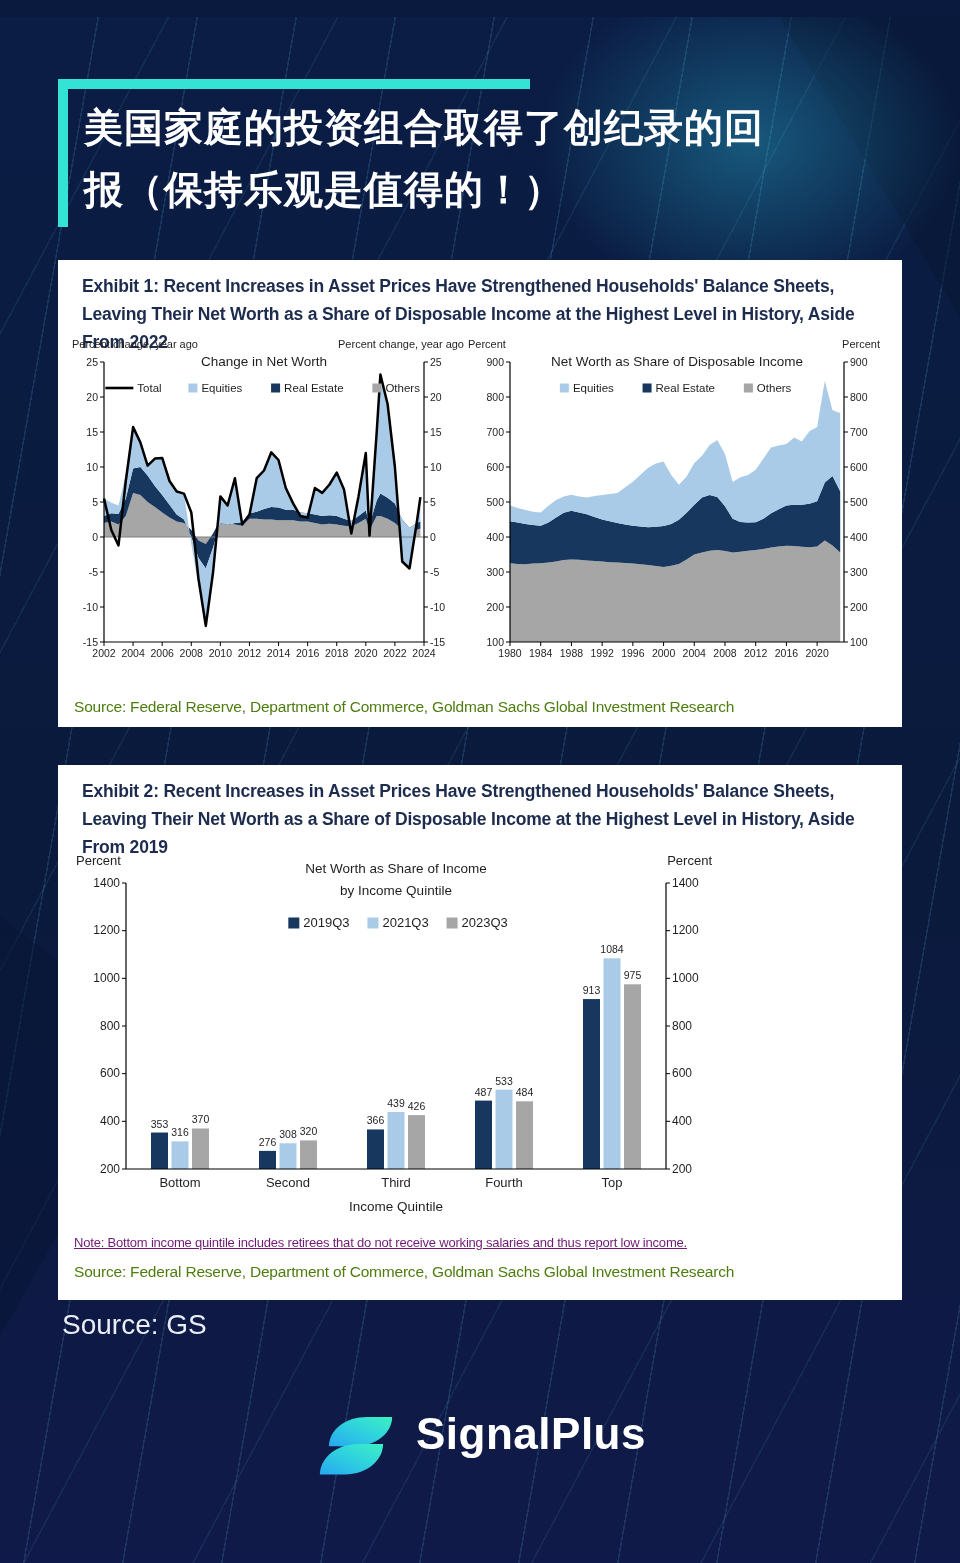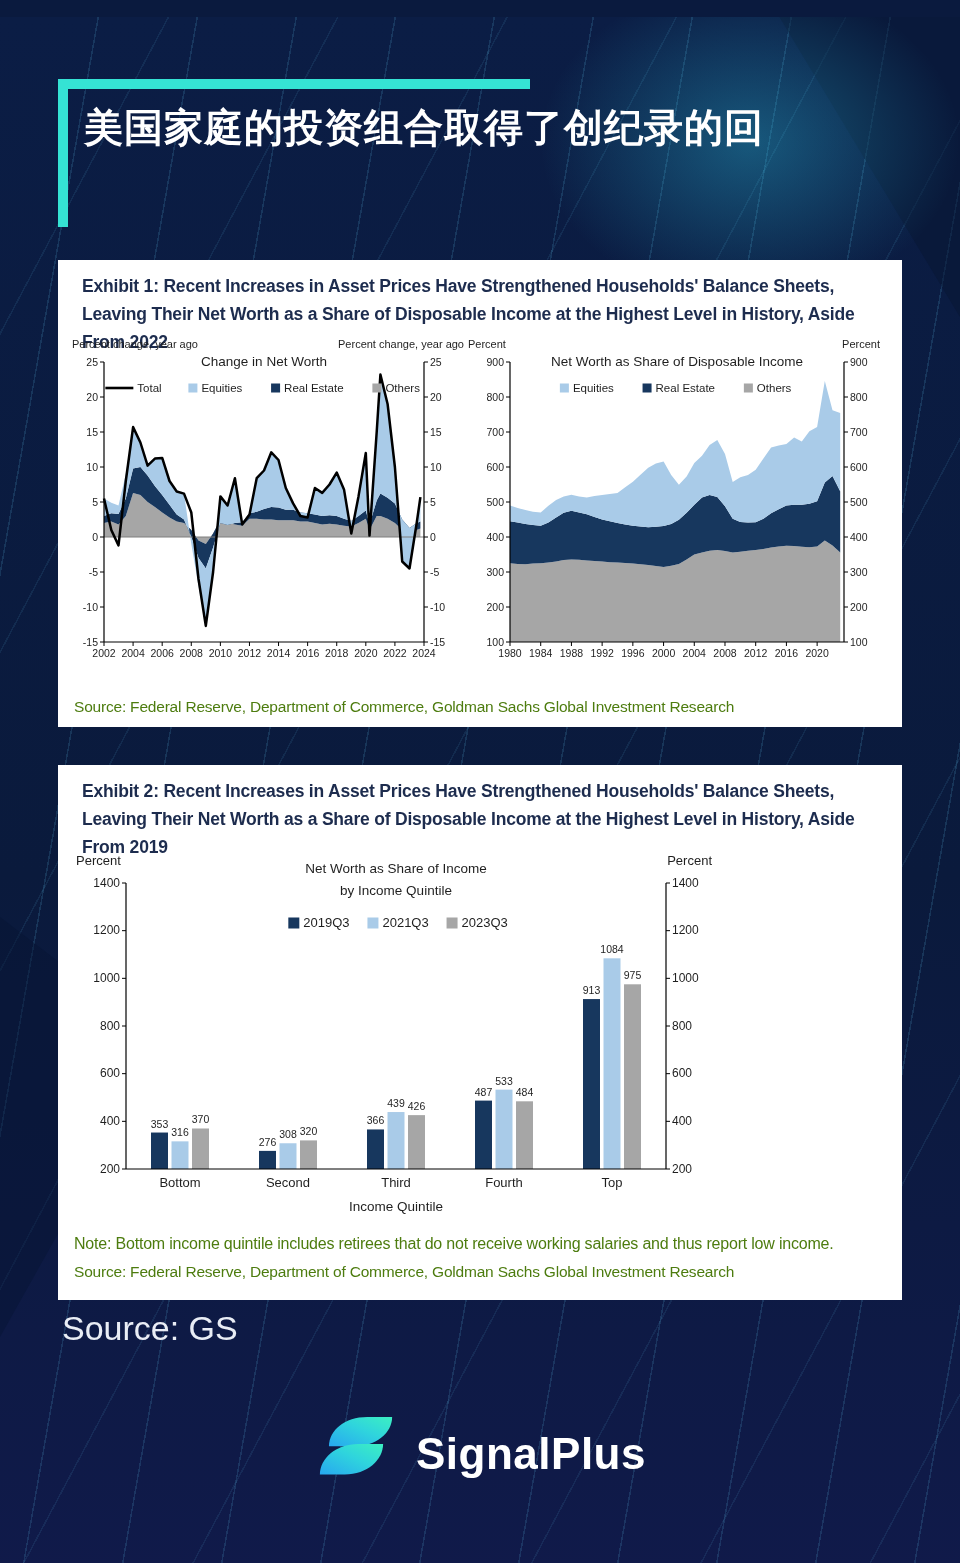--- a/index.html
+++ b/index.html
@@ -25,43 +25,43 @@
     color:#ffffff;letter-spacing:1px;}
 
   .panel{position:absolute;left:58px;width:844px;background:#ffffff;box-sizing:border-box;padding:10px 24px;}
   .panel-1{top:243px;height:467px;}
   .panel-2{top:748px;height:535px;}
   .ex-title{margin:2px 0 0;font-size:17.5px;line-height:1.6;font-weight:700;color:#1d2c4e;letter-spacing:-0.2px;}
   .charts-row{position:absolute;left:12px;top:76px;display:flex;}
   .chart-box{position:relative;}
   .src-line{position:absolute;left:16px;font-size:15.5px;color:#4d7c0f;letter-spacing:-0.2px;}
   .src-ex1{top:438px;}
-  .note-line{position:absolute;left:16px;top:470px;font-size:16px;color:#4d7c0f;letter-spacing:-0.2px;}
+  .note-line{position:absolute;left:16px;top:470px;font-size:13px;color:#701a75;letter-spacing:-0.2px;text-decoration:underline;}
   .src-ex2{top:498px;}
   .bars-svg-wrap{position:absolute;left:12px;top:84px;}
 
-  .source-gs{position:absolute;left:62px;top:1292px;font-size:34px;color:#e9edf5;}
-  .brand{position:absolute;left:0;top:1392px;width:100%;display:flex;align-items:flex-end;justify-content:center;gap:18px;}
+  .source-gs{position:absolute;left:62px;top:1292px;font-size:28px;color:#e9edf5;}
+  .brand{position:absolute;left:0;top:1392px;width:100%;display:flex;align-items:flex-start;justify-content:center;gap:18px;}
   .brand-name{font-size:44px;font-weight:800;color:#ffffff;letter-spacing:0.5px;}
   svg text{font-family:"Liberation Sans","DejaVu Sans",sans-serif;}
 </style>
 </head>
 <body>
 
 <div class="page">
   <div class="bg-lines-a"></div>
   <div class="bg-lines-b"></div>
   <div class="bg-shape-tr"></div>
   <div class="bg-shape-l"></div>
   <div class="bg-glow"></div>
 
   <header class="title-block">
     <div class="accent-top"></div>
     <div class="accent-left"></div>
-    <h1 class="page-title"><span>美国家庭的投资组合取得了创纪录的回</span><br></h1>
+    <h1 class="page-title"><span>美国家庭的投资组合取得了创纪录的回</span><br><span>报（保持乐观是值得的！）</span></h1>
   </header>
 
   <section class="panel panel-1">
     <h2 class="ex-title">Exhibit 1: Recent Increases in Asset Prices Have Strengthened Households' Balance Sheets, Leaving Their Net Worth as a Share of Disposable Income at the Highest Level in History, Aside From 2022</h2>
     <div class="charts-row">
       <div class="chart-box">
         <svg id="chartA" width="396" height="336">
             <path d="M34.0,187.0L41.3,185.6L48.5,188.4L55.8,180.0L63.1,156.9L70.4,159.0L77.6,166.0L84.9,170.9L92.2,176.5L99.5,181.4L106.7,185.6L114.0,187.0L121.3,194.0L128.5,204.5L135.8,208.0L143.1,197.5L150.4,183.5L157.6,187.0L164.9,188.4L172.2,189.8L179.5,182.8L186.7,182.8L194.0,183.5L201.3,183.5L208.5,184.2L215.8,184.2L223.1,184.2L230.4,185.6L237.6,185.6L244.9,187.0L252.2,188.4L259.5,187.7L266.7,188.4L274.0,189.8L281.3,190.5L288.5,187.0L295.8,182.8L299.5,194.0L306.7,180.0L310.4,180.0L317.6,182.8L324.9,187.0L332.2,194.0L339.5,197.5L346.7,194.0L350.4,192.6L350.4,201.0L346.7,201.0L339.5,201.0L332.2,201.0L324.9,201.0L317.6,201.0L310.4,201.0L306.7,201.0L299.5,201.0L295.8,201.0L288.5,201.0L281.3,201.0L274.0,201.0L266.7,201.0L259.5,201.0L252.2,201.0L244.9,201.0L237.6,201.0L230.4,201.0L223.1,201.0L215.8,201.0L208.5,201.0L201.3,201.0L194.0,201.0L186.7,201.0L179.5,201.0L172.2,201.0L164.9,201.0L157.6,201.0L150.4,201.0L143.1,201.0L135.8,201.0L128.5,201.0L121.3,201.0L114.0,201.0L106.7,201.0L99.5,201.0L92.2,201.0L84.9,201.0L77.6,201.0L70.4,201.0L63.1,201.0L55.8,201.0L48.5,201.0L41.3,201.0L34.0,201.0Z" fill="#A6A6A6"></path>
             <path d="M34.0,180.0L41.3,177.2L48.5,177.9L55.8,162.5L63.1,132.4L70.4,131.0L77.6,139.4L84.9,149.9L92.2,159.0L99.5,168.8L106.7,178.6L114.0,183.5L121.3,201.0L128.5,222.0L135.8,232.5L143.1,211.5L150.4,187.0L157.6,189.1L164.9,187.0L172.2,186.3L179.5,177.2L186.7,175.8L194.0,173.0L201.3,170.9L208.5,171.6L215.8,173.7L223.1,173.7L230.4,176.5L237.6,177.2L244.9,178.6L252.2,180.0L259.5,179.3L266.7,180.0L274.0,182.8L281.3,184.9L288.5,180.0L295.8,174.4L299.5,188.4L306.7,164.6L310.4,157.6L317.6,161.8L324.9,167.4L332.2,183.5L339.5,191.9L346.7,187.0L350.4,185.6L350.4,192.6L346.7,194.0L339.5,197.5L332.2,194.0L324.9,187.0L317.6,182.8L310.4,180.0L306.7,180.0L299.5,194.0L295.8,182.8L288.5,187.0L281.3,190.5L274.0,189.8L266.7,188.4L259.5,187.7L252.2,188.4L244.9,187.0L237.6,185.6L230.4,185.6L223.1,184.2L215.8,184.2L208.5,184.2L201.3,183.5L194.0,183.5L186.7,182.8L179.5,182.8L172.2,189.8L164.9,188.4L157.6,187.0L150.4,183.5L143.1,197.5L135.8,208.0L128.5,204.5L121.3,194.0L114.0,187.0L106.7,185.6L99.5,181.4L92.2,176.5L84.9,170.9L77.6,166.0L70.4,159.0L63.1,156.9L55.8,180.0L48.5,188.4L41.3,185.6L34.0,187.0Z" fill="#17375E"></path>
             <path d="M34.0,162.5L41.3,166.7L48.5,169.5L55.8,138.0L63.1,91.1L70.4,106.5L77.6,129.6L84.9,122.6L92.2,121.9L99.5,145.0L106.7,155.5L114.0,157.6L121.3,208.0L128.5,250.0L135.8,289.9L143.1,236.0L150.4,160.4L157.6,169.5L164.9,142.2L172.2,188.4L179.5,178.6L186.7,142.2L194.0,134.5L201.3,116.3L208.5,124.0L215.8,152.0L223.1,167.4L230.4,180.0L237.6,181.4L244.9,152.0L252.2,156.9L259.5,148.5L266.7,136.6L274.0,153.4L281.3,197.5L288.5,160.4L295.8,117.0L299.5,199.6L306.7,96.0L310.4,38.6L317.6,68.0L324.9,131.0L332.2,225.5L339.5,232.5L346.7,187.0L350.4,161.1L350.4,185.6L346.7,187.0L339.5,191.9L332.2,183.5L324.9,167.4L317.6,161.8L310.4,157.6L306.7,164.6L299.5,188.4L295.8,174.4L288.5,180.0L281.3,184.9L274.0,182.8L266.7,180.0L259.5,179.3L252.2,180.0L244.9,178.6L237.6,177.2L230.4,176.5L223.1,173.7L215.8,173.7L208.5,171.6L201.3,170.9L194.0,173.0L186.7,175.8L179.5,177.2L172.2,186.3L164.9,187.0L157.6,189.1L150.4,187.0L143.1,211.5L135.8,232.5L128.5,222.0L121.3,201.0L114.0,183.5L106.7,178.6L99.5,168.8L92.2,159.0L84.9,149.9L77.6,139.4L70.4,131.0L63.1,132.4L55.8,162.5L48.5,177.9L41.3,177.2L34.0,180.0Z" fill="#A9CBE8"></path>

